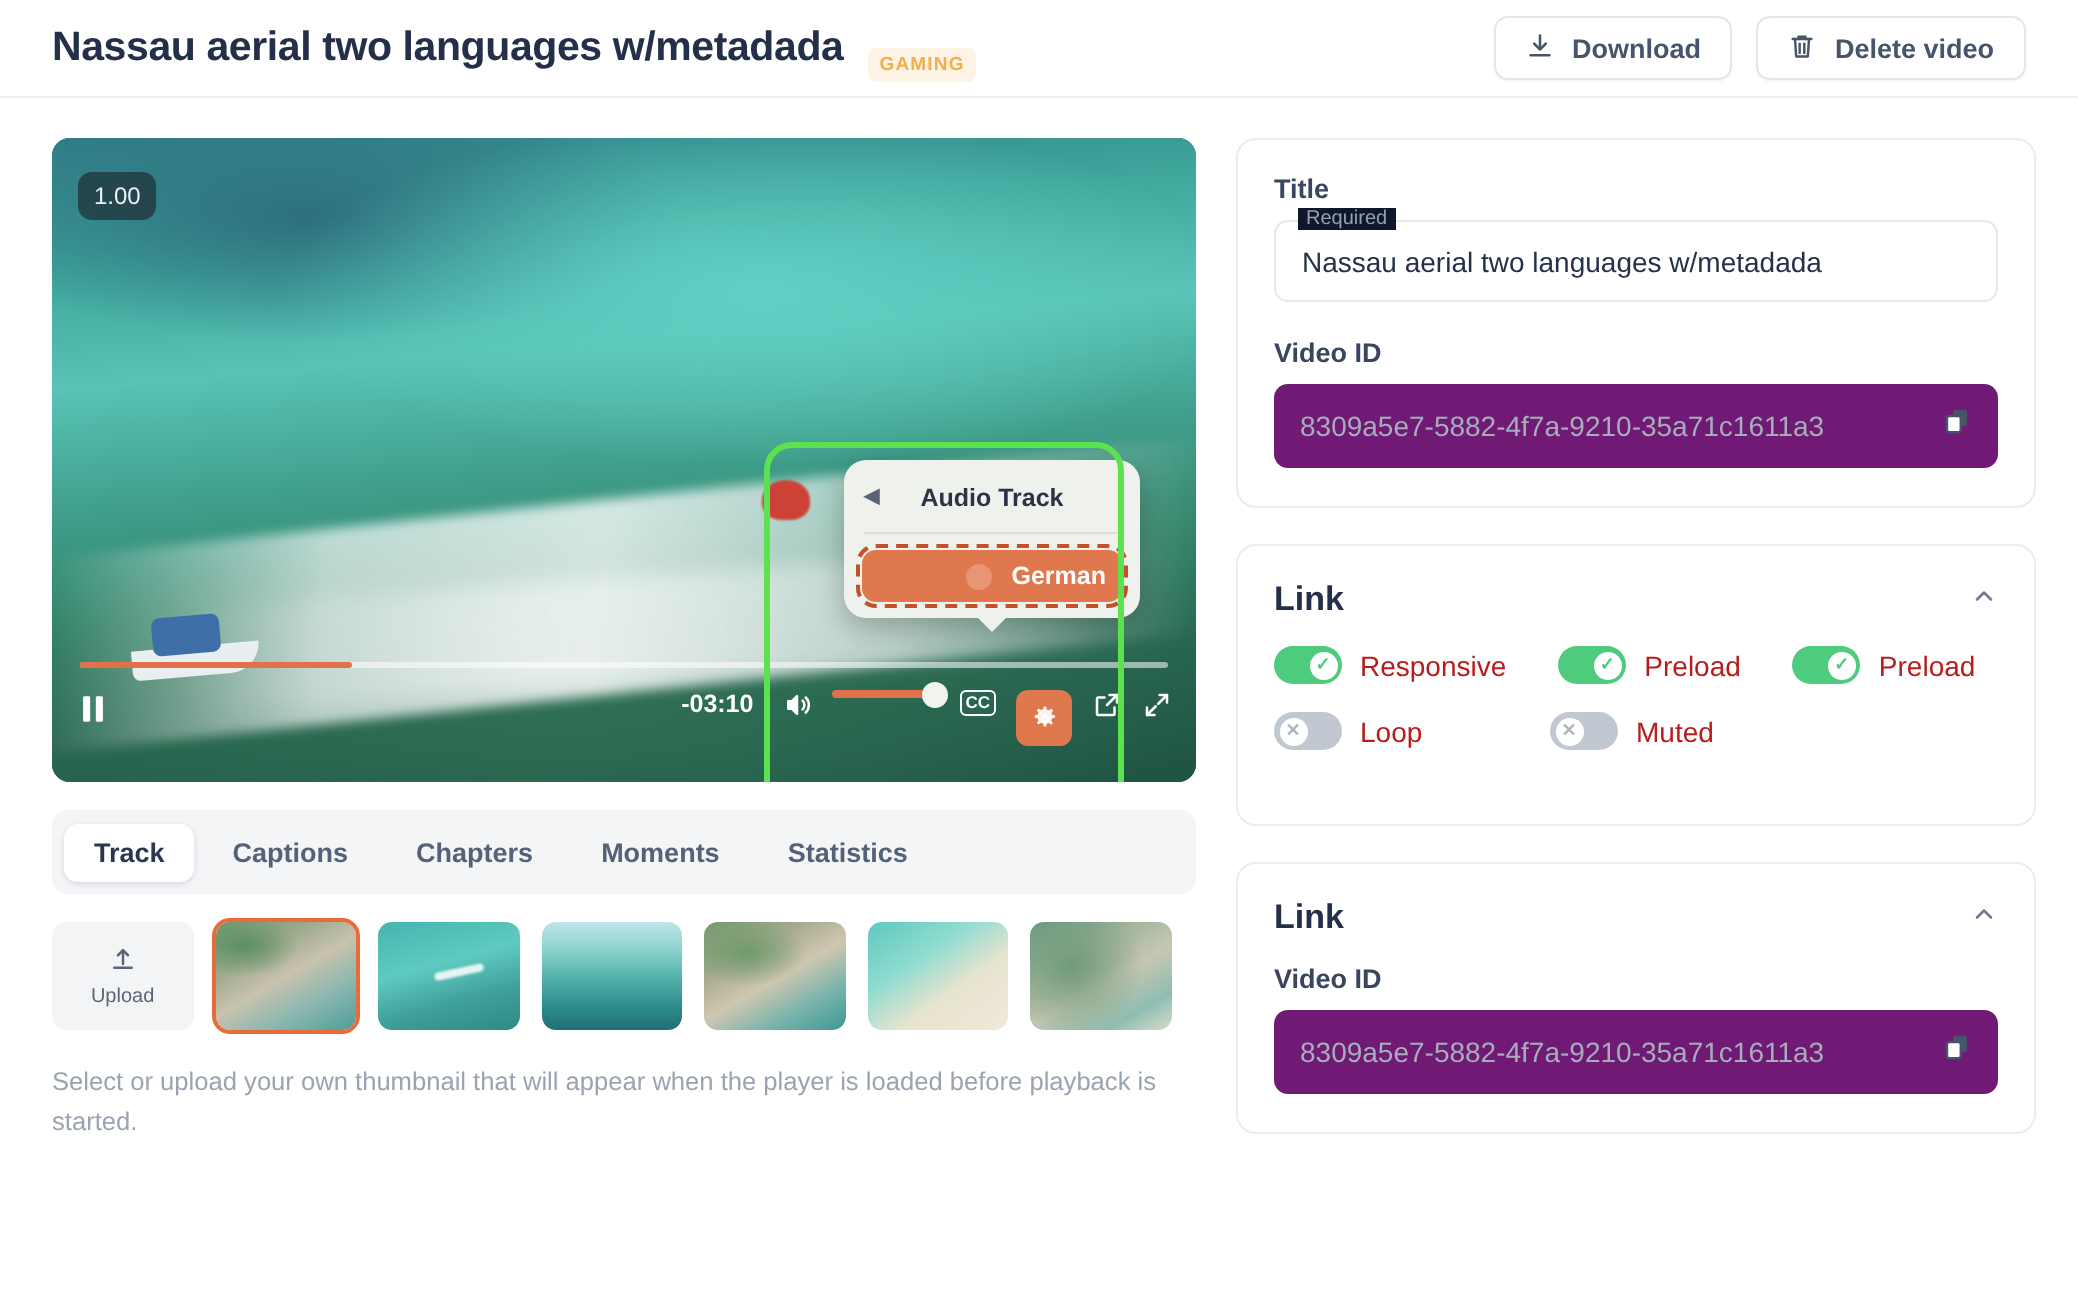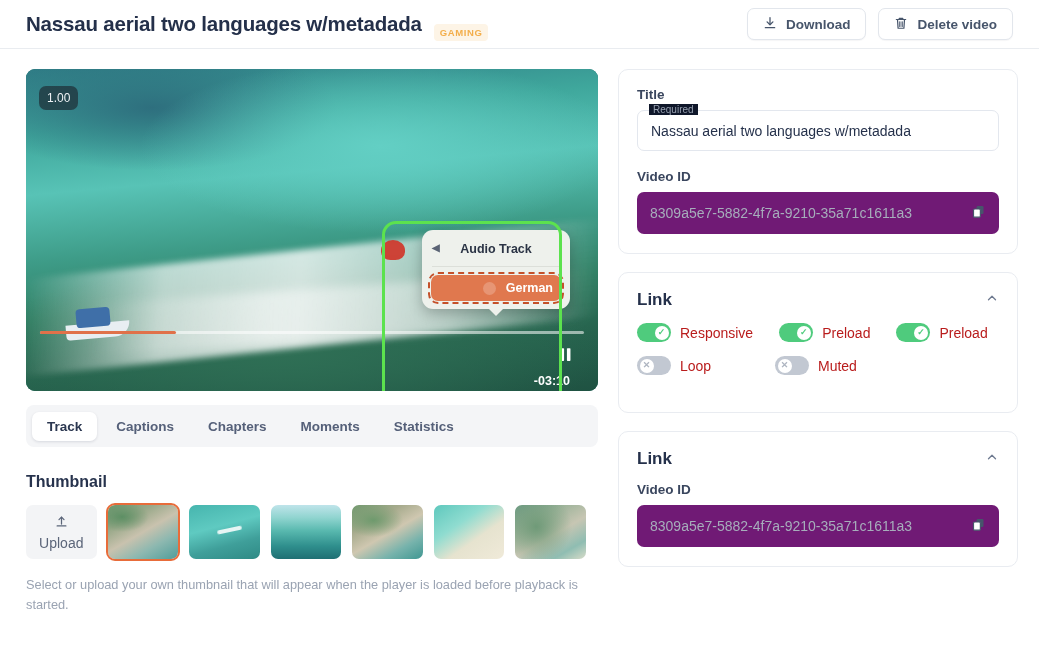--- a/index.html
+++ b/index.html
@@ -145,22 +145,22 @@
   
   .progress {
     position: absolute; left: 14px; right: 14px; top: 262px; height: 3px;
     background: rgba(255,255,255,.55); border-radius: 2px;
   }
   .progress > span {
     display: block; height: 100%; width: 25%;
     background: #e0714a; border-radius: 2px;
   }
   .ctrlbar {
-    position: absolute; left: 0; right: 12px; bottom: 0; height: 46px;
-    display: flex; align-items: flex-end; padding: 0 12px; gap: 10px; z-index: 7; flex-direction: column;
+    position: absolute; left: 0; right: 0; bottom: 0; height: 46px;
+    display: flex; align-items: flex-start; padding: 0 12px; gap: 10px; z-index: 7;
   }
   .ctrl-ico { color: #fff; display: flex; align-items: center; cursor: pointer; }
   .time-left {
     margin-left: auto; color: #fff; font-size: 12.5px; font-weight: 700;
     padding-right: 4px;
   }
   .vol-track {
     width: 54px; height: 4px; background: #e0714a; border-radius: 2px;
     position: relative; cursor: pointer;
   }
@@ -186,21 +186,21 @@
     padding: 7px 15px; border-radius: 7px; cursor: pointer; white-space: nowrap;
   }
   .tab.active { background: #fff; color: #2b3750; box-shadow: 0 1px 3px rgba(20,30,60,.13); }
 
   
   .sec-title { margin-top: 26px; font-size: 16px; font-weight: 700; color: #27334d; }
   .thumbs { margin-top: 14px; display: flex; gap: 11px; }
   .upload-box {
     width: 74px; height: 54px; background: #f3f4f6; border-radius: 7px;
     display: flex; flex-direction: column; align-items: center; justify-content: center;
-    gap: 3px; font-size: 14px; color: #5b6579; cursor: pointer;
+    gap: 3px; font-size: 10px; color: #5b6579; cursor: pointer;
   }
   .thumb {
     width: 74px; height: 54px; border-radius: 7px; cursor: pointer;
     background-size: cover; position: relative; overflow: hidden;
   }
   .thumb.selected { outline: 2.5px solid #e86c3a; outline-offset: 0; }
   .t-a { background:
       radial-gradient(ellipse 55% 40% at 20% 22%, #5d8f64 0%, rgba(93,143,100,0) 70%),
       linear-gradient(150deg,#6f9a72 0%,#9aa98a 28%,#c9c2ae 50%,#8db8b0 72%,#4f9d9a 100%); }
   .t-b { background: linear-gradient(165deg,#46b5ae 0%,#5fcac1 40%,#3f9f9a 70%,#2f8a85 100%); }
@@ -382,21 +382,20 @@
     </div>
 
     <div class="tabs">
       <div class="tab active">Track</div>
       <div class="tab">Captions</div>
       <div class="tab">Chapters</div>
       <div class="tab">Moments</div>
       <div class="tab">Statistics</div>
     </div>
 
-    <div class="sec-title">Thumbnail</div>
     <div class="thumbs">
       <div class="upload-box">
         <span>
           <svg width="15" height="15" viewBox="0 0 24 24" fill="none" stroke="#5b6579" stroke-width="2" stroke-linecap="round" stroke-linejoin="round">
             <path d="M12 16V5"></path>
               <path d="M8 9l4-4 4 4"></path>
               <path d="M5 19h14"></path>
           </svg>
         </span>
         <span>Upload</span>

